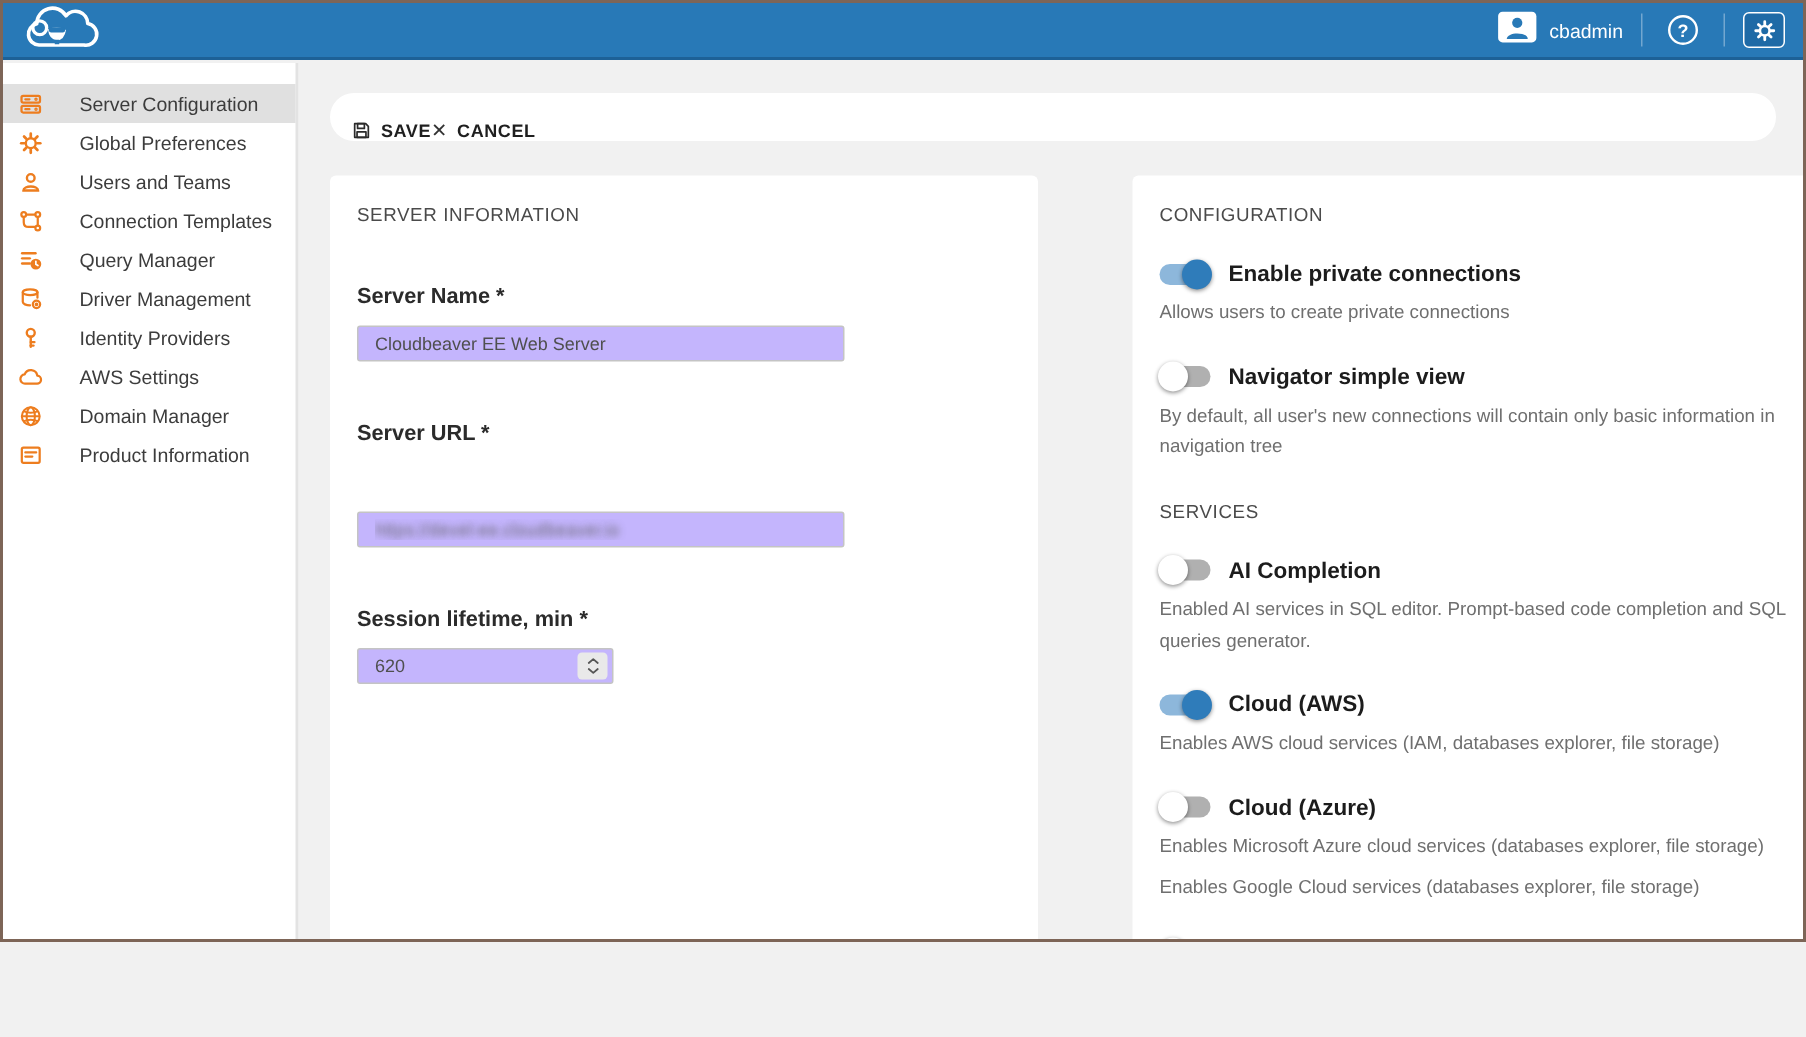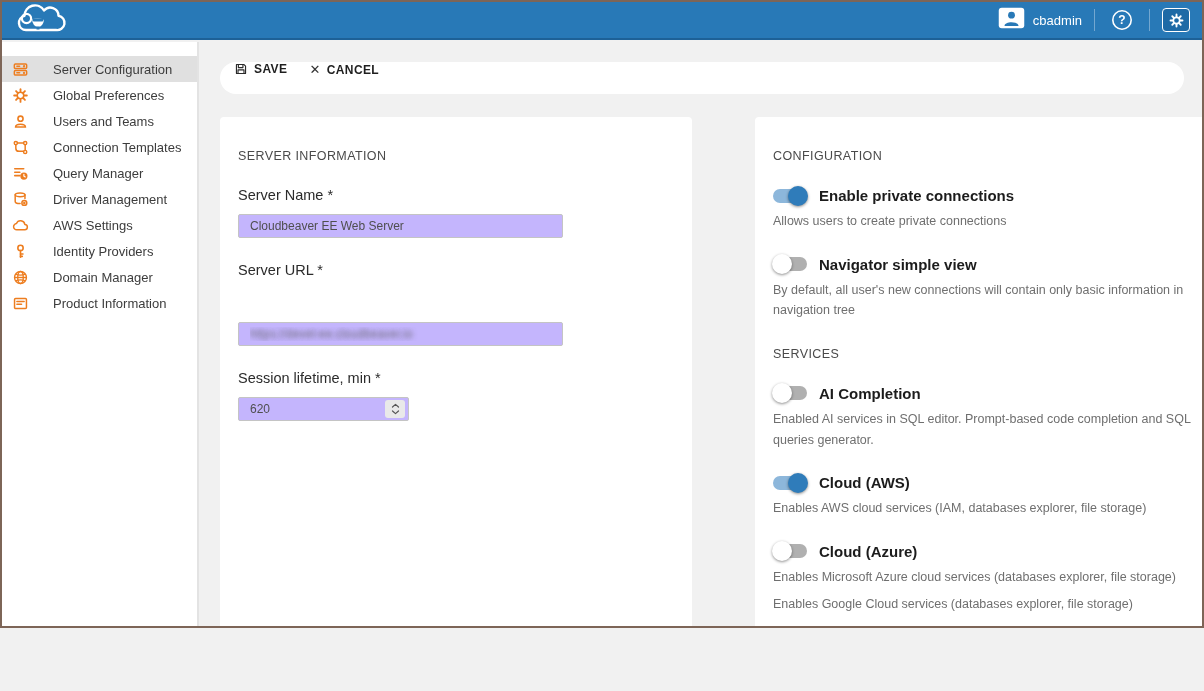--- a/index.html
+++ b/index.html
@@ -18,31 +18,31 @@
   .tb-btn.boxed { border:1.5px solid #ffffff; border-radius:4px; background:#1e6aa6; width:28px; height:24px; }
 
   
   .sidebar { position:absolute; left:0; top:40px; width:197px; bottom:0; background:#ffffff; border-right:2px solid #e3e3e3; padding-top:14px; }
   .side-item { display:flex; align-items:center; height:26px; padding-left:10px; gap:24px; font-size:13px; color:#3c3c3c; cursor:pointer; white-space:nowrap; }
   .side-item.active { background:#e0e0e0; }
   .side-item svg { flex:0 0 auto; }
 
   
   .content { position:absolute; left:199px; top:40px; right:0; bottom:0; background:#f1f1f1; }
-  .toolbar { position:absolute; left:19px; top:20px; width:964px; height:32px; background:#ffffff; border-radius:16px; display:flex; align-items:flex-start; padding:0 14px; gap:22px; }
+  .toolbar { position:absolute; left:19px; top:20px; width:964px; height:32px; background:#ffffff; border-radius:16px; display:flex; align-items:flex-end; padding:0 14px; }
   .tool-btn { display:inline-flex; align-items:center; gap:6px; font-size:12px; font-weight:700; letter-spacing:.4px; color:#1f1f1f; cursor:pointer; }
   .tool-btn .x { font-size:13px; font-weight:400; color:#333; }
 
-  .panel { position:absolute; top:75px; width:472px; height:553px; background:#ffffff; border-radius:4px; padding:32px 18px; overflow:hidden; }
+  .panel { position:absolute; top:75px; width:472px; height:553px; background:#ffffff; border-radius:4px; padding:19px 18px; overflow:hidden; }
   .panel.left { left:19px; }
   .panel.right { left:535px;margin-left:19px; }
   .section-title { font-size:12.5px; color:#4a4a4a; letter-spacing:.4px; }
 
   
-  .field-label { font-size:14.5px; font-weight:400; color:#2b2b2b; margin-top:24px; }
+  .field-label { font-size:14.5px; font-weight:700; color:#2b2b2b; margin-top:40px; }
   .text-input { margin-top:11px; width:325px; height:24px; border:1px solid #c4c4c4; border-radius:2px; background:#c4b5fd; font-family:"Liberation Sans",sans-serif; font-size:12px; color:#4f4f4f; padding:0 11px; outline:none; display:block; }
   .text-input.blurred { color:transparent; text-shadow:0 0 5px rgba(90,90,90,.85);margin-top:44px; }
   .num-wrap { position:relative; margin-top:11px; width:171px; }
   .num-wrap .text-input { width:171px; margin:0; padding-right:30px; }
   .spinner { position:absolute; right:4px; top:3px; width:20px; height:18px; background:#e9e9e9; border-radius:3px; display:flex; flex-direction:column; align-items:center; justify-content:center; cursor:pointer; }
 
   
   .toggle-row { display:flex; align-items:center; margin-top:24px; }
   .toggle { position:relative; width:34px; height:14px; border-radius:7px; background:#b0b0b0; margin-right:12px; flex:0 0 auto; cursor:pointer; }
   .toggle .thumb { position:absolute; top:-3px; left:-1px; width:20px; height:20px; border-radius:50%; background:#ffffff; box-shadow:0 1px 3px rgba(0,0,0,.45); }
@@ -182,35 +182,35 @@
             <path d="M12.2 3.6 V7"></path>
             <circle cx="11.6" cy="11.2" r="2.3"></circle>
             <circle cx="11.6" cy="11.2" r="0.5" fill="#ED7D1F"></circle>
           </g>
         </svg>
       <span>Driver Management</span>
     </div>
 
     <div class="side-item">
       <svg width="17" height="17" viewBox="0 0 16 16">
-          <path d="M4.6 12 a2.9 2.9 0 0 1 -.4-5.8 A4.1 4.1 0 0 1 12.1 7 A2.5 2.5 0 0 1 11.8 12 Z" fill="none" stroke="#ED7D1F" stroke-width="1.4" stroke-linejoin="round"></path>
-        </svg>
-      <span>AWS Settings</span>
-    </div>
-
-    <div class="side-item">
-      <svg width="17" height="17" viewBox="0 0 16 16">
           <g fill="none" stroke="#ED7D1F" stroke-width="1.5" stroke-linecap="round">
             <circle cx="8" cy="4.6" r="2.5"></circle>
             <path d="M8 7.1 V13.4"></path>
             <path d="M8 10.4 h2.3"></path>
             <path d="M8 12.6 h1.7"></path>
           </g>
         </svg>
       <span>Identity Providers</span>
+    </div>
+
+    <div class="side-item">
+      <svg width="17" height="17" viewBox="0 0 16 16">
+          <path d="M4.6 12 a2.9 2.9 0 0 1 -.4-5.8 A4.1 4.1 0 0 1 12.1 7 A2.5 2.5 0 0 1 11.8 12 Z" fill="none" stroke="#ED7D1F" stroke-width="1.4" stroke-linejoin="round"></path>
+        </svg>
+      <span>AWS Settings</span>
     </div>
 
     <div class="side-item">
       <svg width="17" height="17" viewBox="0 0 16 16">
           <g fill="none" stroke="#ED7D1F" stroke-width="1.3">
             <circle cx="8" cy="8" r="5.6"></circle>
             <ellipse cx="8" cy="8" rx="2.6" ry="5.6"></ellipse>
             <line x1="2.4" y1="8" x2="13.6" y2="8"></line>
             <path d="M3.3 4.8 q4.7 2 9.4 0"></path>
             <path d="M3.3 11.2 q4.7 -2 9.4 0"></path>

